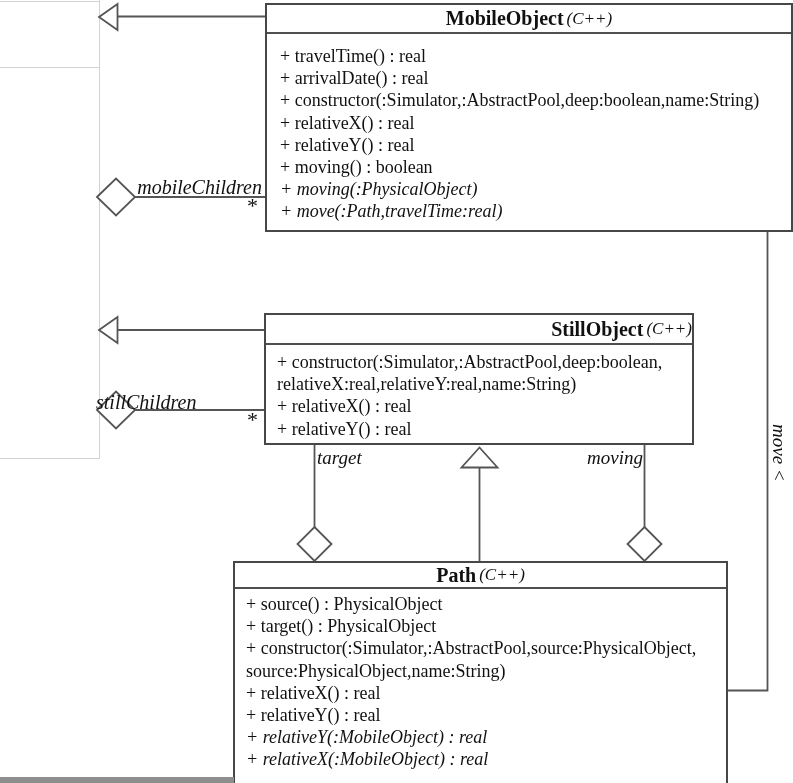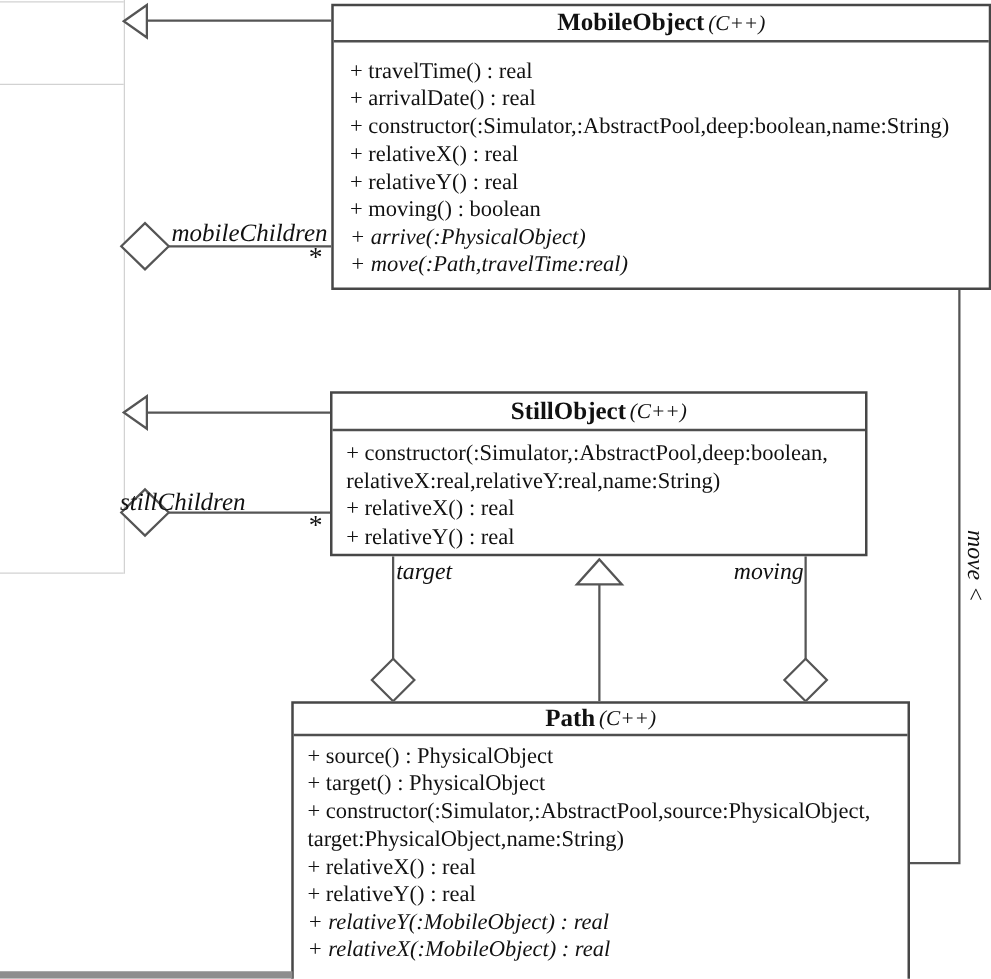--- a/index.html
+++ b/index.html
@@ -15,21 +15,21 @@
   .stereo{font-weight:normal;font-style:italic;font-size:17px;}
   .uml-methods{font-size:18px;line-height:22.2px;}
   .m{white-space:nowrap;}
   .it{font-style:italic;}
 
   #box-mobile{left:265px;top:3px;width:528px;height:229px;}
   #box-mobile .uml-title{height:27px;}
   #box-mobile .uml-methods{padding:11px 0 0 13px;}
 
   #box-still{left:264px;top:313px;width:430px;height:132px;}
-  #box-still .uml-title{height:28px;}
+  #box-still .uml-title{height:28px;justify-content:flex-end;}
   #box-still .uml-methods{padding:6px 0 0 11px;}
 
   #box-path{left:233px;top:561px;width:495px;height:228px;}
   #box-path .uml-title{height:24px;}
   #box-path .uml-methods{padding:4px 0 0 11px;}
 
   
   #wires{position:absolute;left:0;top:0;width:793px;height:783px;pointer-events:none;}
 
   
@@ -98,21 +98,21 @@
       <span>MobileObject</span>
       <span class="stereo">(C++)</span>
     </div>
     <div class="uml-methods">
       <div class="m">+ travelTime() : real</div>
       <div class="m">+ arrivalDate() : real</div>
       <div class="m">+ constructor(:Simulator,:AbstractPool,deep:boolean,name:String)</div>
       <div class="m">+ relativeX() : real</div>
       <div class="m">+ relativeY() : real</div>
       <div class="m">+ moving() : boolean</div>
-      <div class="m it">+ arrive(:PhysicalObject)</div>
+      <div class="m it">+ moving(:PhysicalObject)</div>
       <div class="m it">+ move(:Path,travelTime:real)</div>
     </div>
   </div>
 
   <div class="uml-box" id="box-still">
     <div class="uml-title">
       <span>StillObject</span>
       <span class="stereo">(C++)</span>
     </div>
     <div class="uml-methods">
@@ -125,21 +125,21 @@
 
   <div class="uml-box" id="box-path">
     <div class="uml-title">
       <span>Path</span>
       <span class="stereo">(C++)</span>
     </div>
     <div class="uml-methods">
       <div class="m">+ source() : PhysicalObject</div>
       <div class="m">+ target() : PhysicalObject</div>
       <div class="m">+ constructor(:Simulator,:AbstractPool,source:PhysicalObject,</div>
-      <div class="m">target:PhysicalObject,name:String)</div>
+      <div class="m">source:PhysicalObject,name:String)</div>
       <div class="m">+ relativeX() : real</div>
       <div class="m">+ relativeY() : real</div>
       <div class="m it">+ relativeY(:MobileObject) : real</div>
       <div class="m it">+ relativeX(:MobileObject) : real</div>
     </div>
   </div>
 
   <div class="rlabel" id="lbl-mobilechildren">mobileChildren</div>
   <div class="rlabel" id="mult-mobile">*</div>
   <div class="rlabel" id="lbl-stillchildren">stillChildren</div>

